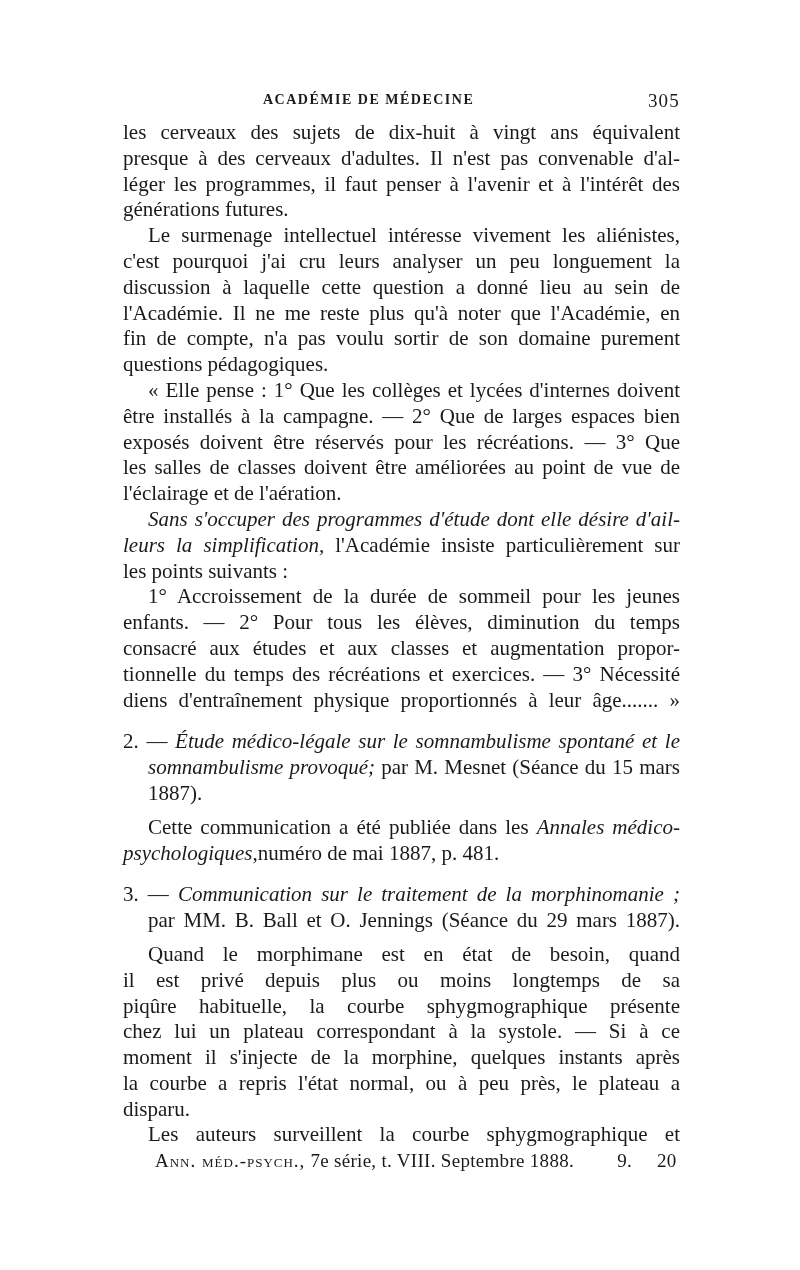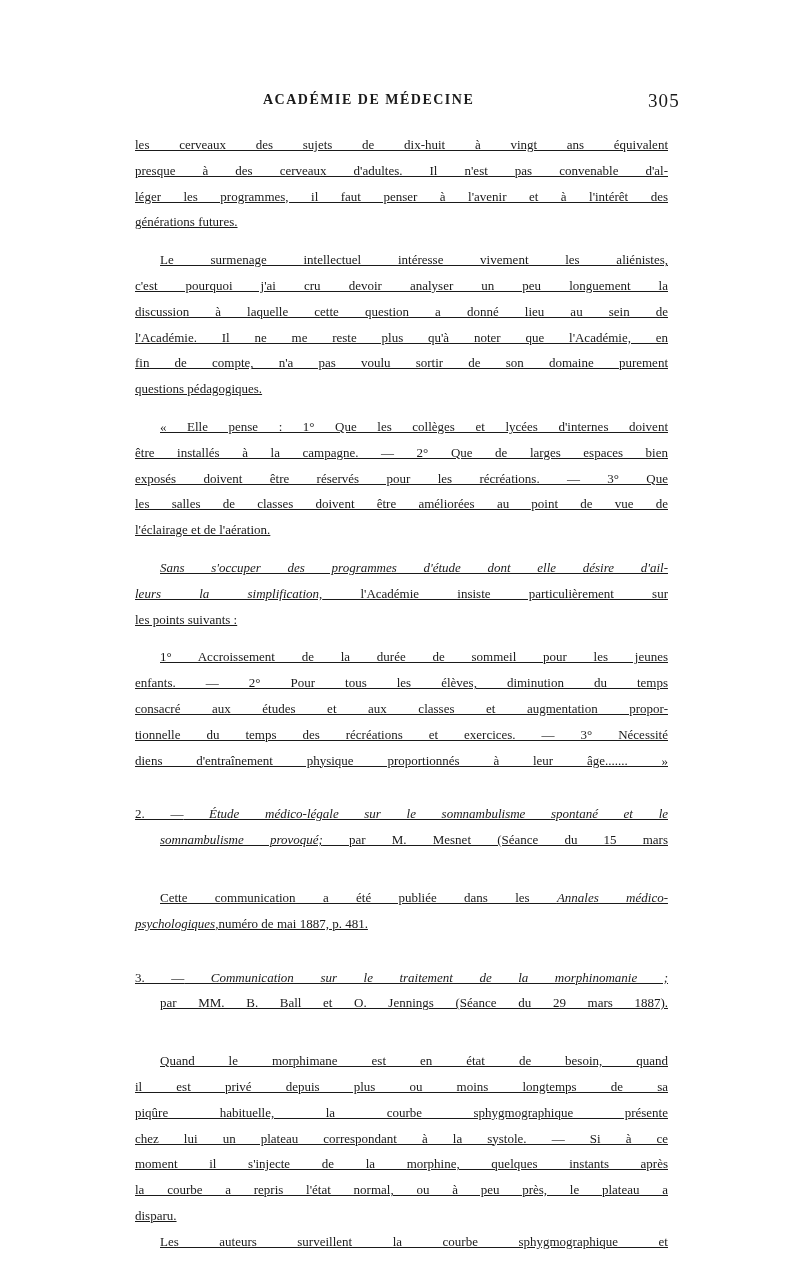--- a/index.html
+++ b/index.html
@@ -2,21 +2,21 @@
 <html><head>
 <meta charset="utf-8">
 <style>
   html, body { margin: 0; padding: 0; background: #ffffff; }
   body { width: 800px; height: 1270px; position: relative; overflow: hidden;
          font-family: "Liberation Serif", "DejaVu Serif", serif; color: #1a1a1a; }
   .page { position: absolute; left: 123px; top: 92px; width: 557px; }
   .header { position: relative; height: 28px; font-size: 15px; letter-spacing: 1.2px; }
   .running-head { position: absolute; left: 140px; top: 0; font-variant: small-caps; font-weight: bold; font-size: 14px; letter-spacing: 1.5px; }
   .page-num { position: absolute; right: 0; top: -2px; font-size: 19px; }
-  .txt { font-size: 13px; line-height: 25.8px; text-align: justify; margin: 12px; text-decoration: underline; }
+  .txt { font-size: 21px; line-height: 25.8px; text-align: justify; margin: 0; }
   .line { display: block; text-align: justify; text-align-last: justify; white-space: nowrap; }
   .line.last { text-align-last: left; }
   i { font-style: italic; }
   .section { margin-top: 8px; }
   .section .line.cont { padding-left: 25px; }
   .footer { margin-top: 2px; font-size: 19px; padding-left: 32px; letter-spacing: 0.3px; }
   .footer .sc { font-variant: small-caps; letter-spacing: 1px; }
   .gap { height: 8px; }
 </style>
 </head>
@@ -31,21 +31,21 @@
 
   <p class="txt">
     <span class="line">les cerveaux des sujets de dix-huit à vingt ans équivalent</span>
     <span class="line">presque à des cerveaux d'adultes. Il n'est pas convenable d'al-</span>
     <span class="line">léger les programmes, il faut penser à l'avenir et à l'intérêt des</span>
     <span class="line last">générations futures.</span>
   </p>
 
   <p class="txt">
     <span class="line" style="padding-left:25px">Le surmenage intellectuel intéresse vivement les aliénistes,</span>
-    <span class="line">c'est pourquoi j'ai cru devoir analyser un peu longuement la</span>
+    <span class="line">c'est pourquoi j'ai cru leurs analyser un peu longuement la</span>
     <span class="line">discussion à laquelle cette question a donné lieu au sein de</span>
     <span class="line">l'Académie. Il ne me reste plus qu'à noter que l'Académie, en</span>
     <span class="line">fin de compte, n'a pas voulu sortir de son domaine purement</span>
     <span class="line last">questions pédagogiques.</span>
   </p>
 
   <p class="txt">
     <span class="line" style="padding-left:25px">« Elle pense : 1° Que les collèges et lycées d'internes doivent</span>
     <span class="line">être installés à la campagne. — 2° Que de larges espaces bien</span>
     <span class="line">exposés doivent être réservés pour les récréations. — 3° Que</span>
@@ -65,20 +65,21 @@
     <span class="line">consacré aux études et aux classes et augmentation propor-</span>
     <span class="line">tionnelle du temps des récréations et exercices. — 3° Nécessité</span>
     <span class="line">diens d'entraînement physique proportionnés à leur âge....... »</span>
   </p>
 
   <div class="gap"></div>
 
   <p class="txt section">
     <span class="line"><span>2. —</span><i> Étude médico-légale sur le somnambulisme spontané et le</i></span>
     <span class="line cont"><i>somnambulisme provoqué;</i><span> par M. Mesnet (Séance du 15 mars</span></span>
+    <span class="line last cont">1887).</span>
   </p>
 
   <div class="gap"></div>
 
   <p class="txt">
     <span class="line" style="padding-left:25px"><span>Cette communication a été publiée dans les </span><i>Annales médico-</i></span>
     <span class="line last"><i>psychologiques</i><span>,numéro de mai 1887, p. 481.</span></span>
   </p>
 
   <div class="gap"></div>

